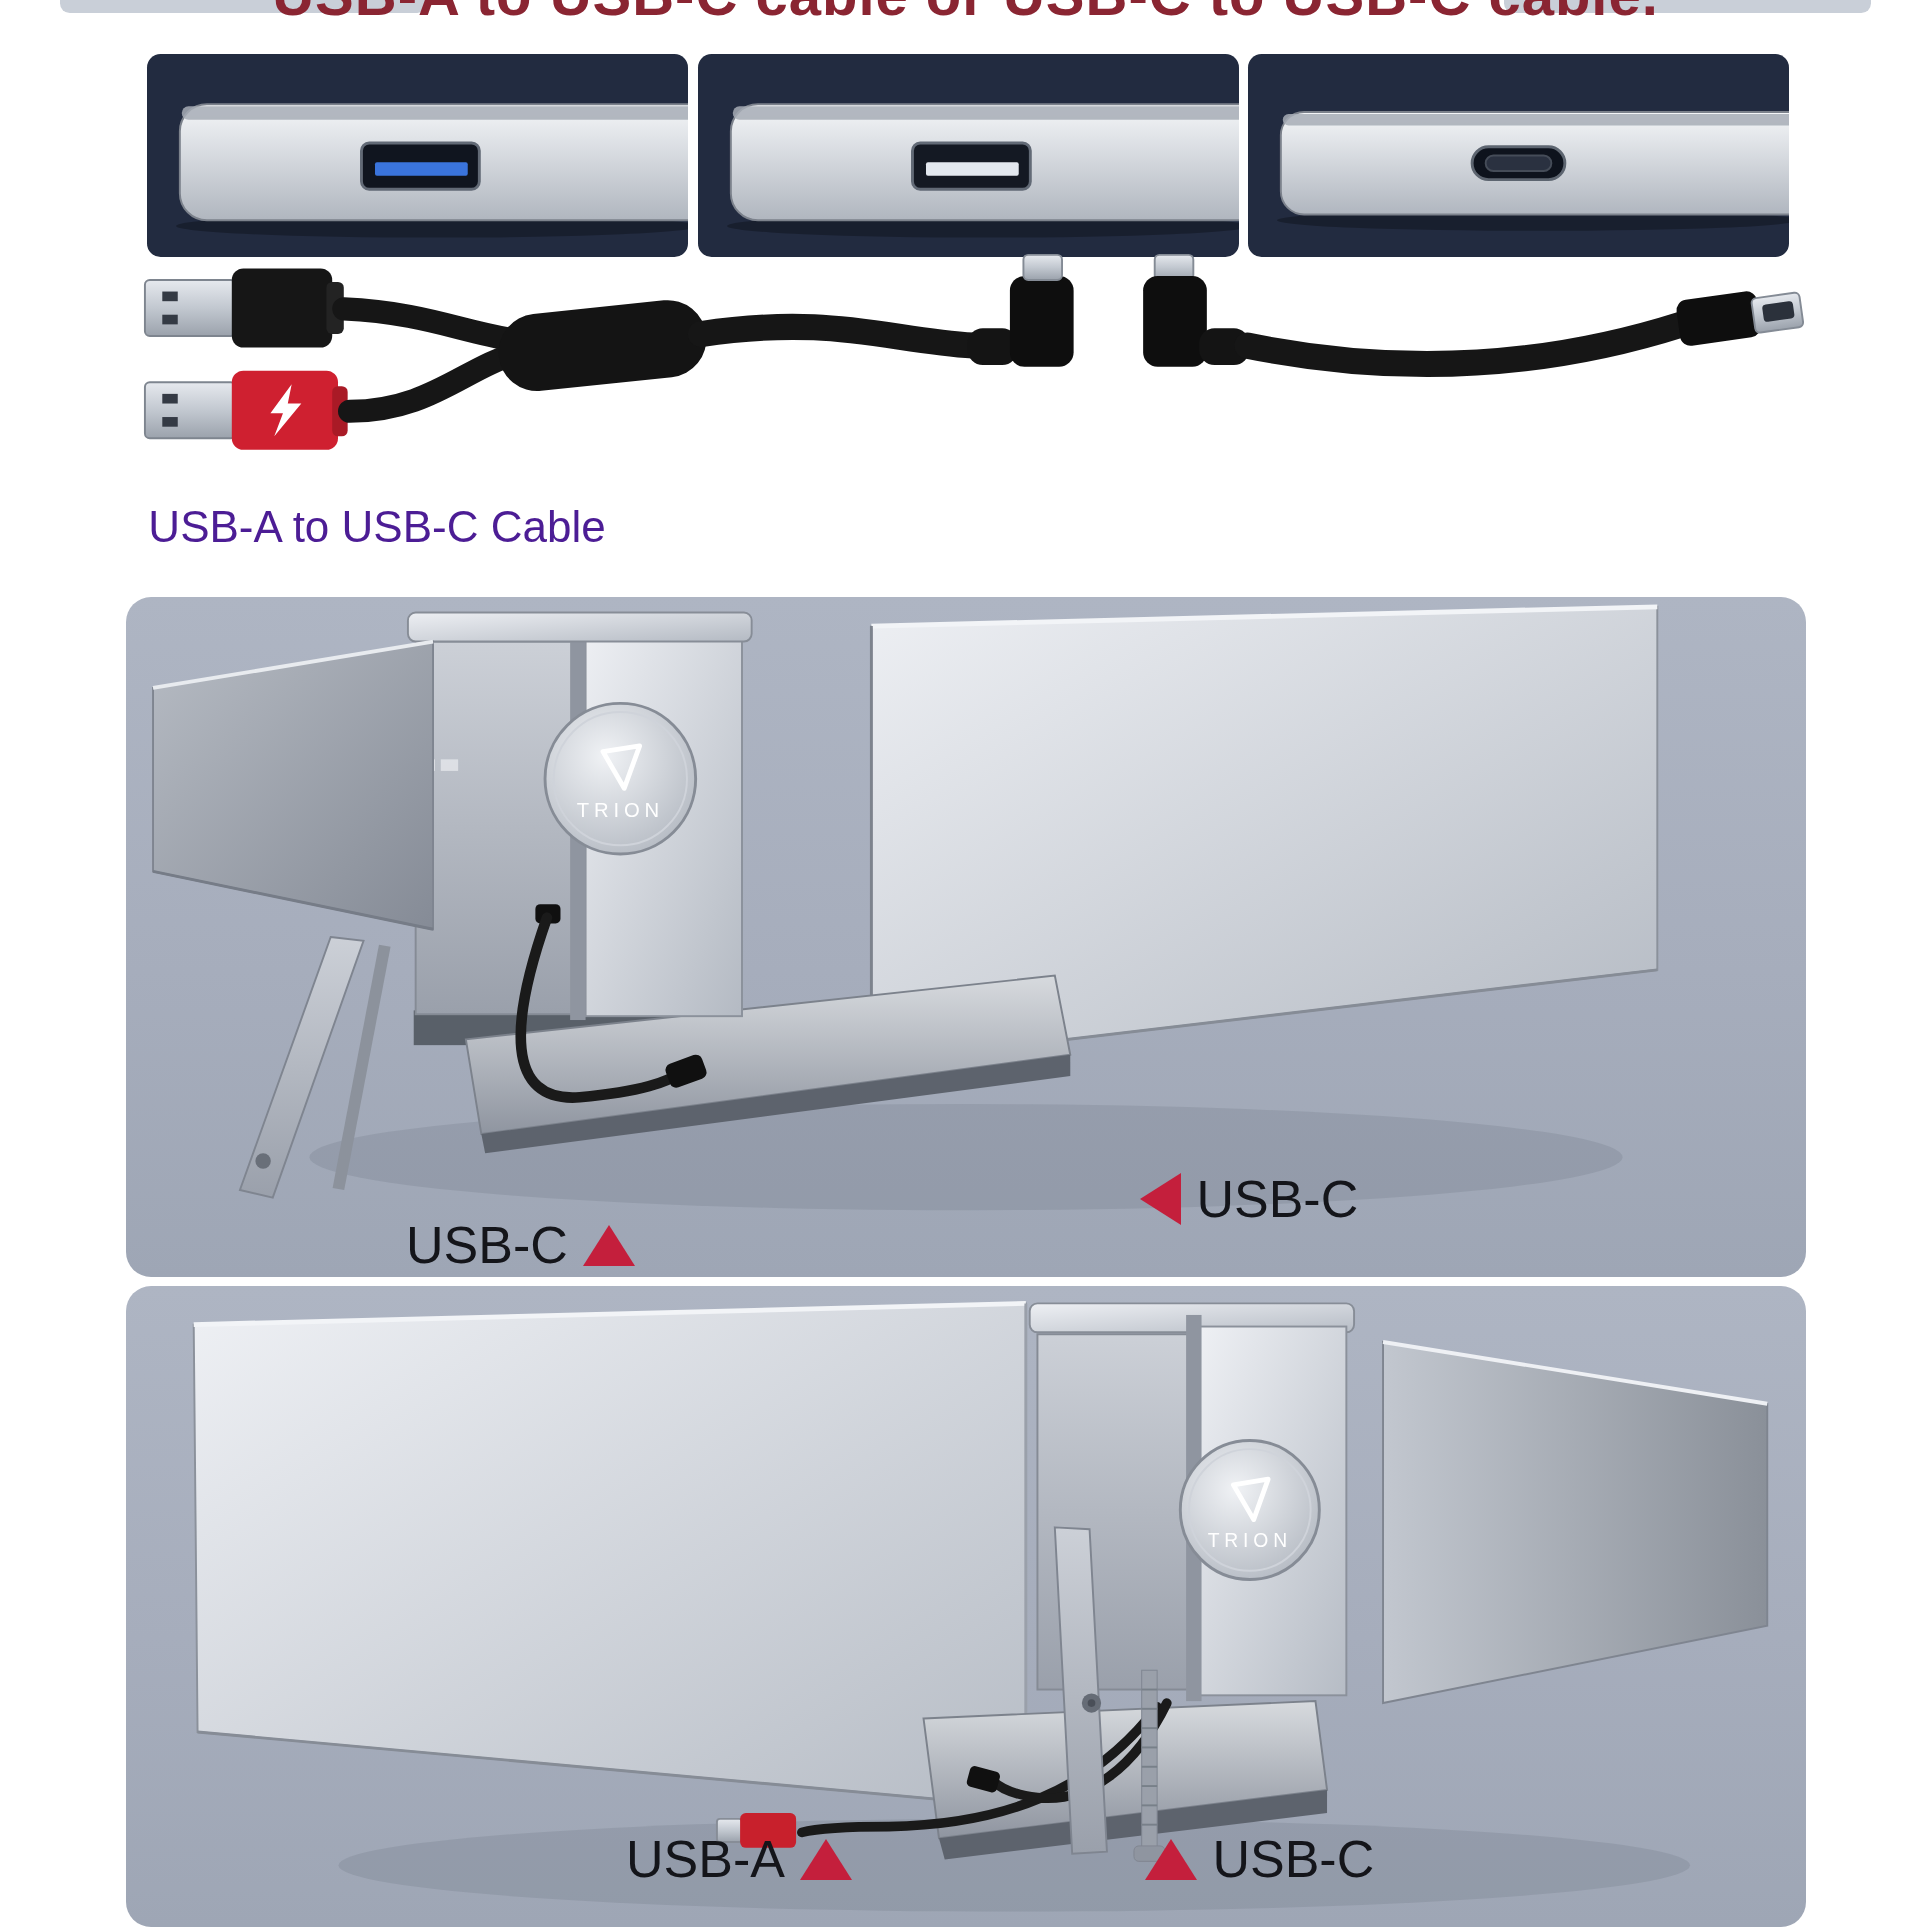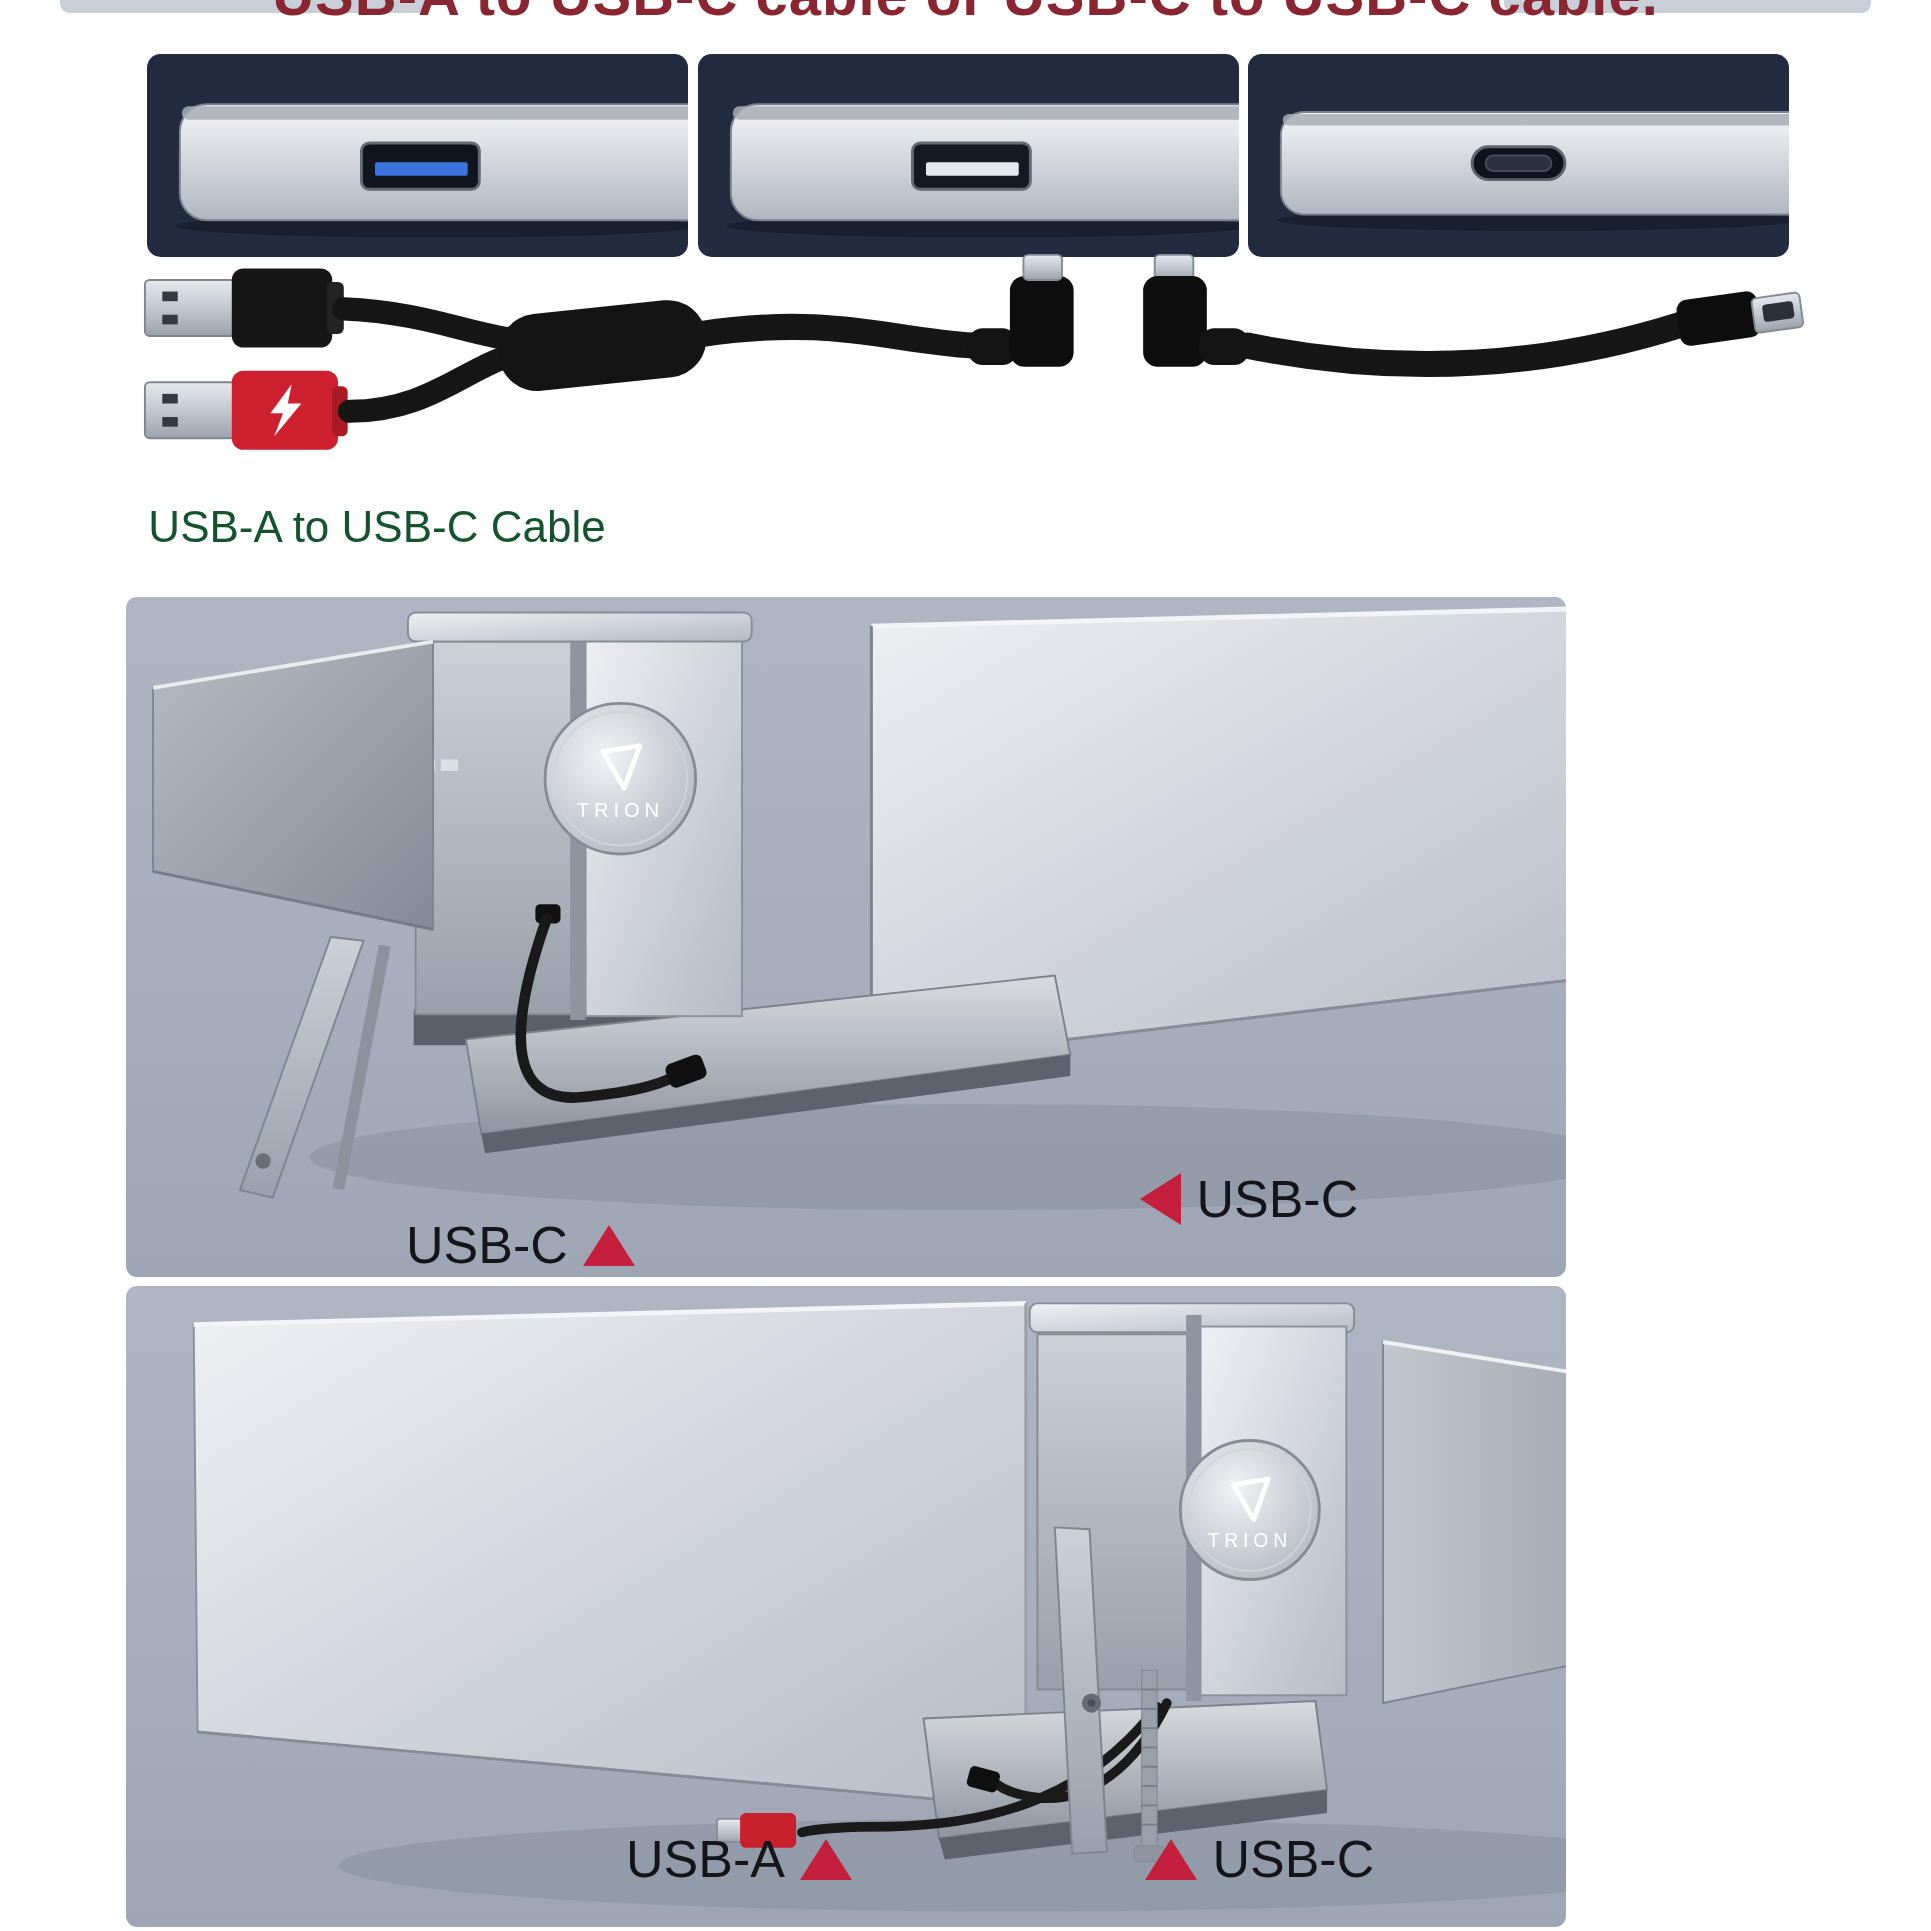--- a/index.html
+++ b/index.html
@@ -12,25 +12,25 @@
 
   .title-clip{position:absolute;top:0;left:0;width:1931px;height:32px;overflow:hidden;text-align:center;}
   .title-clip span{display:inline-block;line-height:68px;margin-top:-39px;font-size:58px;font-weight:600;
                    color:#8a2532;letter-spacing:1px;white-space:nowrap;}
 
   .ports-row{position:absolute;top:54px;left:147px;display:flex;gap:9.7px;}
   .port-panel{width:541px;height:203px;border-radius:13.5px;overflow:hidden;background:#222b40;}
 
   .cables{position:absolute;top:251px;left:0;width:1931px;height:251px;}
 
-  .cable-label{position:absolute;width:502px;font-size:44px;color:#14532d;text-align:center;line-height:58px;}
+  .cable-label{position:absolute;width:502px;font-size:44px;color:#4c1d95;text-align:center;line-height:58px;}
   #cable-label-left{left:126px;top:498px;}
   #cable-label-right{left:898px;top:498px;}
 
-  .scene{position:absolute;left:126px;width:1440px;border-radius:11px;overflow:hidden;
+  .scene{position:absolute;left:126px;width:1680px;border-radius:25px;overflow:hidden;
          background:linear-gradient(180deg,#aeb5c3 0%,#a6adbc 55%,#9ea6b5 100%);}
   #scene1{top:597px;height:680px;}
   #scene2{top:1286px;height:641px;}
   .scene > svg{position:absolute;left:0;top:0;}
 
   .marker{position:absolute;display:flex;align-items:center;gap:15.4px;font-size:52px;
           color:#14151a;font-weight:500;}
   .tri{width:0;height:0;display:inline-block;}
   .tri-up{border-left:26px solid transparent;border-right:26px solid transparent;border-bottom:41px solid #c41f3c;}
   .tri-left{border-top:26px solid transparent;border-bottom:26px solid transparent;border-right:41px solid #c41f3c;}

